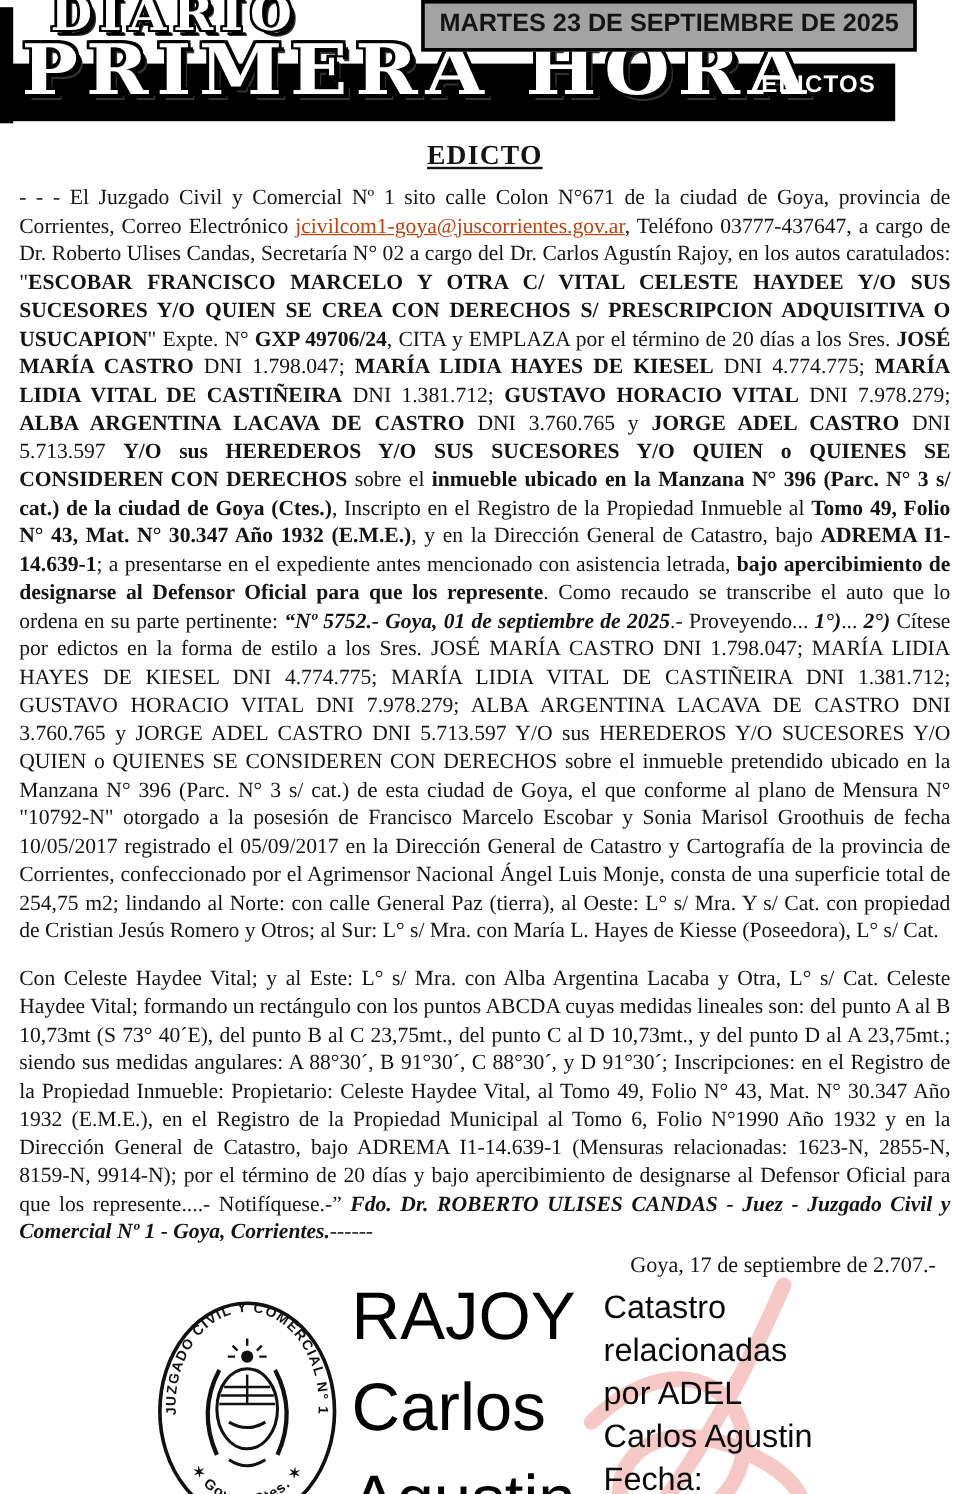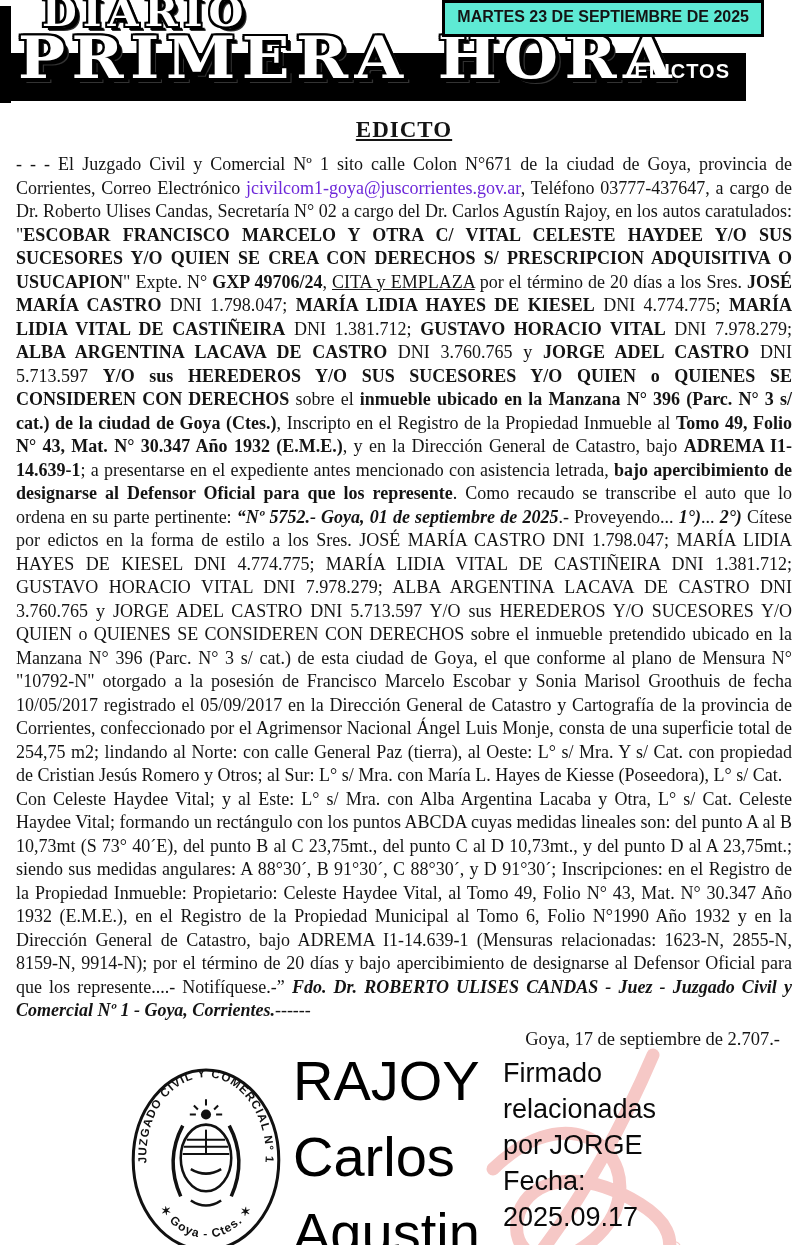--- a/index.html
+++ b/index.html
@@ -9,39 +9,39 @@
   
   .header{position:relative;height:103px;overflow:hidden;background:#fff;}
   .hdr-leftbar{position:absolute;left:0;top:6px;width:11px;height:97px;background:#000;z-index:1;}
   .hdr-band{position:absolute;left:7px;top:53px;width:739px;height:48px;background:#000;z-index:1;}
   .outline-text{color:#fff;font-family:"DejaVu Serif",serif;font-weight:bold;white-space:nowrap;
     text-shadow:-2px -2px 0 #000,0 -2px 0 #000,2px -2px 0 #000,-2px 0 0 #000,2px 0 0 #000,
                 -2px 2px 0 #000,0 2px 0 #000,2px 2px 0 #000,4px 4px 0 #000,5px 5px 0 #333;}
   .masthead-diario{position:absolute;left:42px;top:-12px;font-size:40px;letter-spacing:6px;z-index:2;}
   .masthead-main{position:absolute;left:18px;top:24px;font-size:58px;letter-spacing:6px;
                  transform:scaleX(1.08);transform-origin:left center;z-index:2;}
-  .date-box{position:absolute;right:44px;top:0;border:3px solid #000;background:#5eead4;z-index:3;
+  .date-box{position:absolute;right:44px;top:0;border:3px solid #000;background:#a3a3a3;z-index:3;
             padding:5px 12px 8px;font-family:"Liberation Sans",sans-serif;font-weight:bold;
-            font-size:16px;white-space:nowrap;}
+            font-size:21px;white-space:nowrap;}
   .edictos{position:absolute;right:78px;top:60px;z-index:3;color:#fff;
            font-family:"Liberation Sans",sans-serif;font-weight:bold;font-size:20px;letter-spacing:1px;text-align:center;}
 
   
   .title{margin:14px 0 10px;text-align:center;font-weight:bold;font-size:23px;
          text-decoration:underline;letter-spacing:1px;}
 
   
   .content{padding:0 16px;text-align:justify;font-size:18px;line-height:23.5px;}
   .content p{margin:0;}
-  .content p+p{margin-top:0;}
+  .content p+p{margin-top:16px;}
   .b{font-weight:bold;}
   .i{}
   .bi{font-weight:bold;font-style:italic;}
-  .u{text-decoration:underline;}
-  .l{color:#6d28d9;}
+  .u{}
+  .l{color:#c2410c;text-decoration:underline;}
   .date-line{text-align:right;padding-right:12px;margin-top:5px;font-size:18.5px;}
 
   
   .sig{position:relative;height:315px;margin-top:4px;}
   .seal{position:absolute;left:128px;top:12px;width:157px;height:187px;}
   .sig-name{position:absolute;left:293px;top:-12px;font-family:"Liberation Sans",sans-serif;
             font-size:56px;line-height:76px;color:#000;z-index:2;}
   .ribbon{position:absolute;left:438px;top:-8px;width:272px;height:290px;z-index:1;}
   .sig-details{position:absolute;left:503px;top:0;font-family:"Liberation Sans",sans-serif;
                font-size:27px;line-height:36px;color:#0a0a0a;z-index:2;}
@@ -102,21 +102,22 @@
 
     <svg class="ribbon" viewBox="0 0 272 290">
       <g fill="none" stroke="#f6c8c6" stroke-width="13" stroke-linecap="round">
         <path d="M215,8 C185,78 150,142 105,202 C85,230 60,256 28,268"></path>
         <path d="M55,122 C150,30 228,138 150,197 C110,228 68,207 81,166 C92,132 142,120 202,157 C228,173 238,192 228,214"></path>
       </g>
       <text x="228" y="208" font-size="21" fill="#f6c8c6" font-family="Liberation Sans, sans-serif">®</text>
     </svg>
 
     <div class="sig-details">
-        <div>Firmado</div>
+        <div>Catastro</div>
         <div>relacionadas</div>
-        <div>por JORGE</div>
+        <div>por ADEL</div>
+        <div>Carlos Agustin</div>
         <div>Fecha:</div>
         <div>2025.09.17</div>
       </div>
   </div>
 
 </div>
 
 </body></html>

